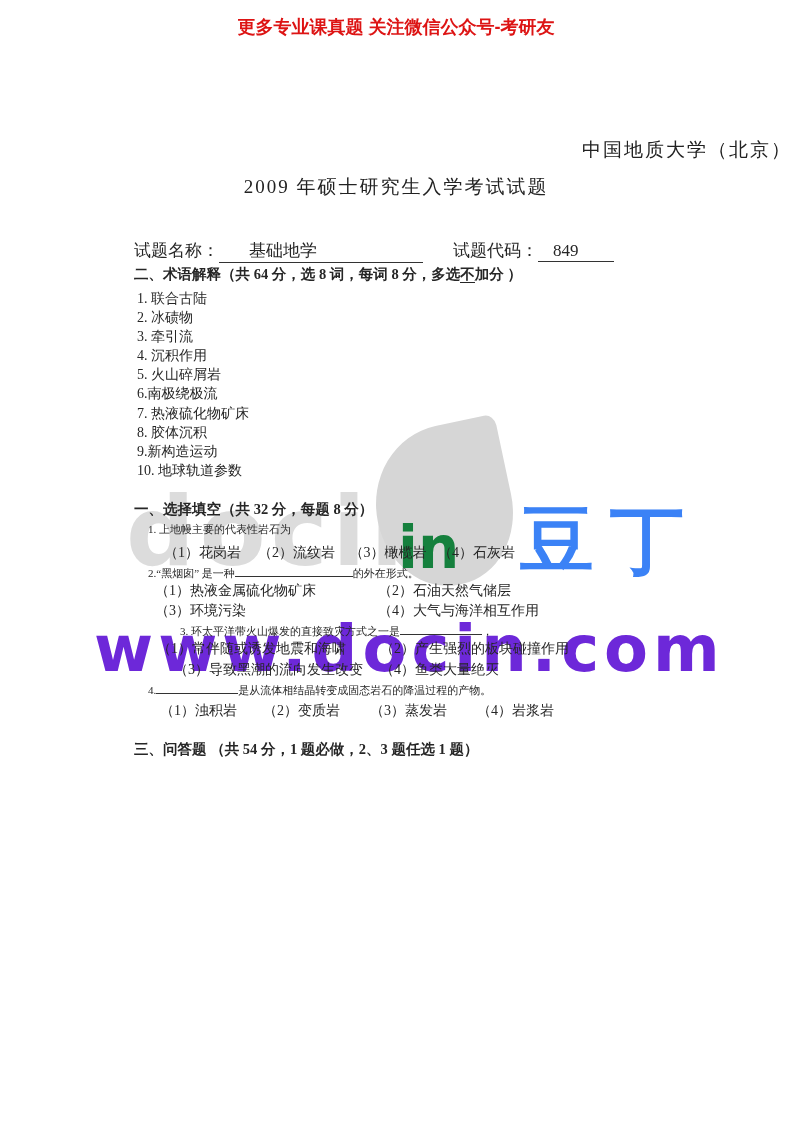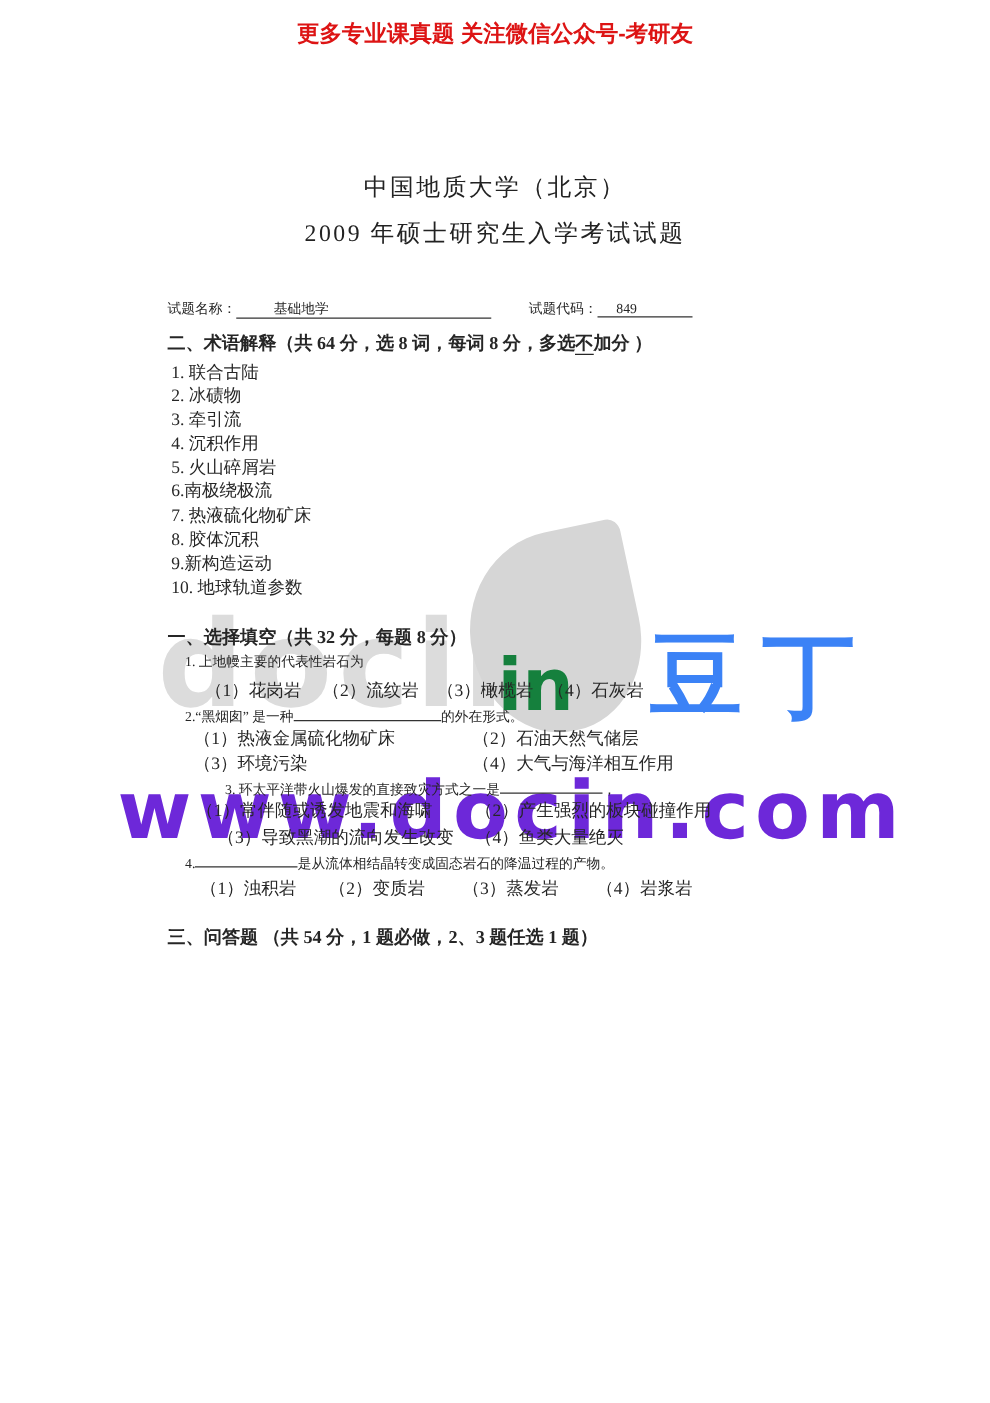--- a/index.html
+++ b/index.html
@@ -49,27 +49,27 @@
     position: absolute; top: 15px; left: 0; width: 100%;
     text-align: center;
     font-family: "Liberation Sans", sans-serif;
     font-weight: bold; font-size: 18px;
     color: var(--red, #dd1414);
   }
   .title1, .title2 {
     position: absolute; left: 0; width: 100%;
     text-align: center; font-size: 19px; letter-spacing: 2px; color:#222;
   }
-  .title1 { top: 137px; }
+  .title1 { top: 137px; text-align: right; }
   .title2 { top: 174px; }
 
   
   .formline {
     position: absolute; top: 239px; left: 134px;
-    font-size: 11px; white-space: nowrap;
+    font-size: 17px; white-space: nowrap;
   }
   .uline { display: inline-block; border-bottom: 1.6px solid #333; }
   .name-val { width: 204px; padding-left: 30px; }
   .code-val { width: 76px; padding-left: 15px; }
   .code-label { margin-left: 30px; }
 
   
   .sec-heading {
     position: absolute; left: 134px;
     font-weight: bold; font-size: 14.5px; white-space: nowrap;

